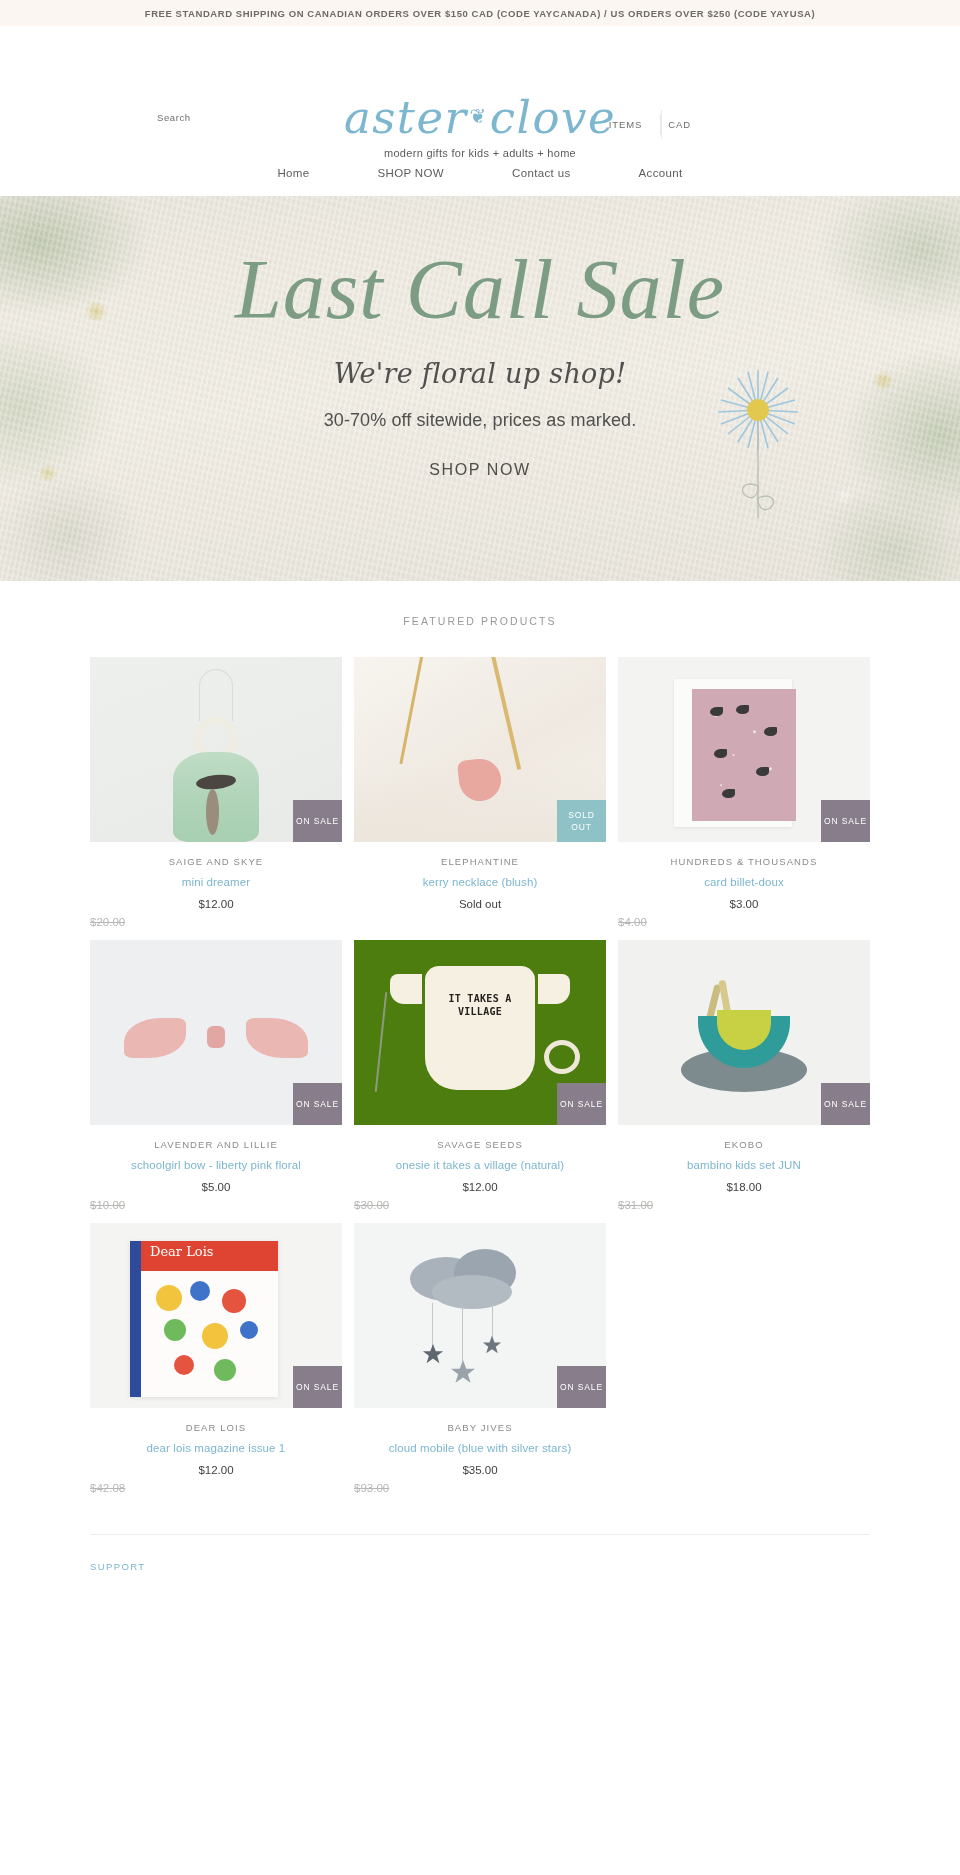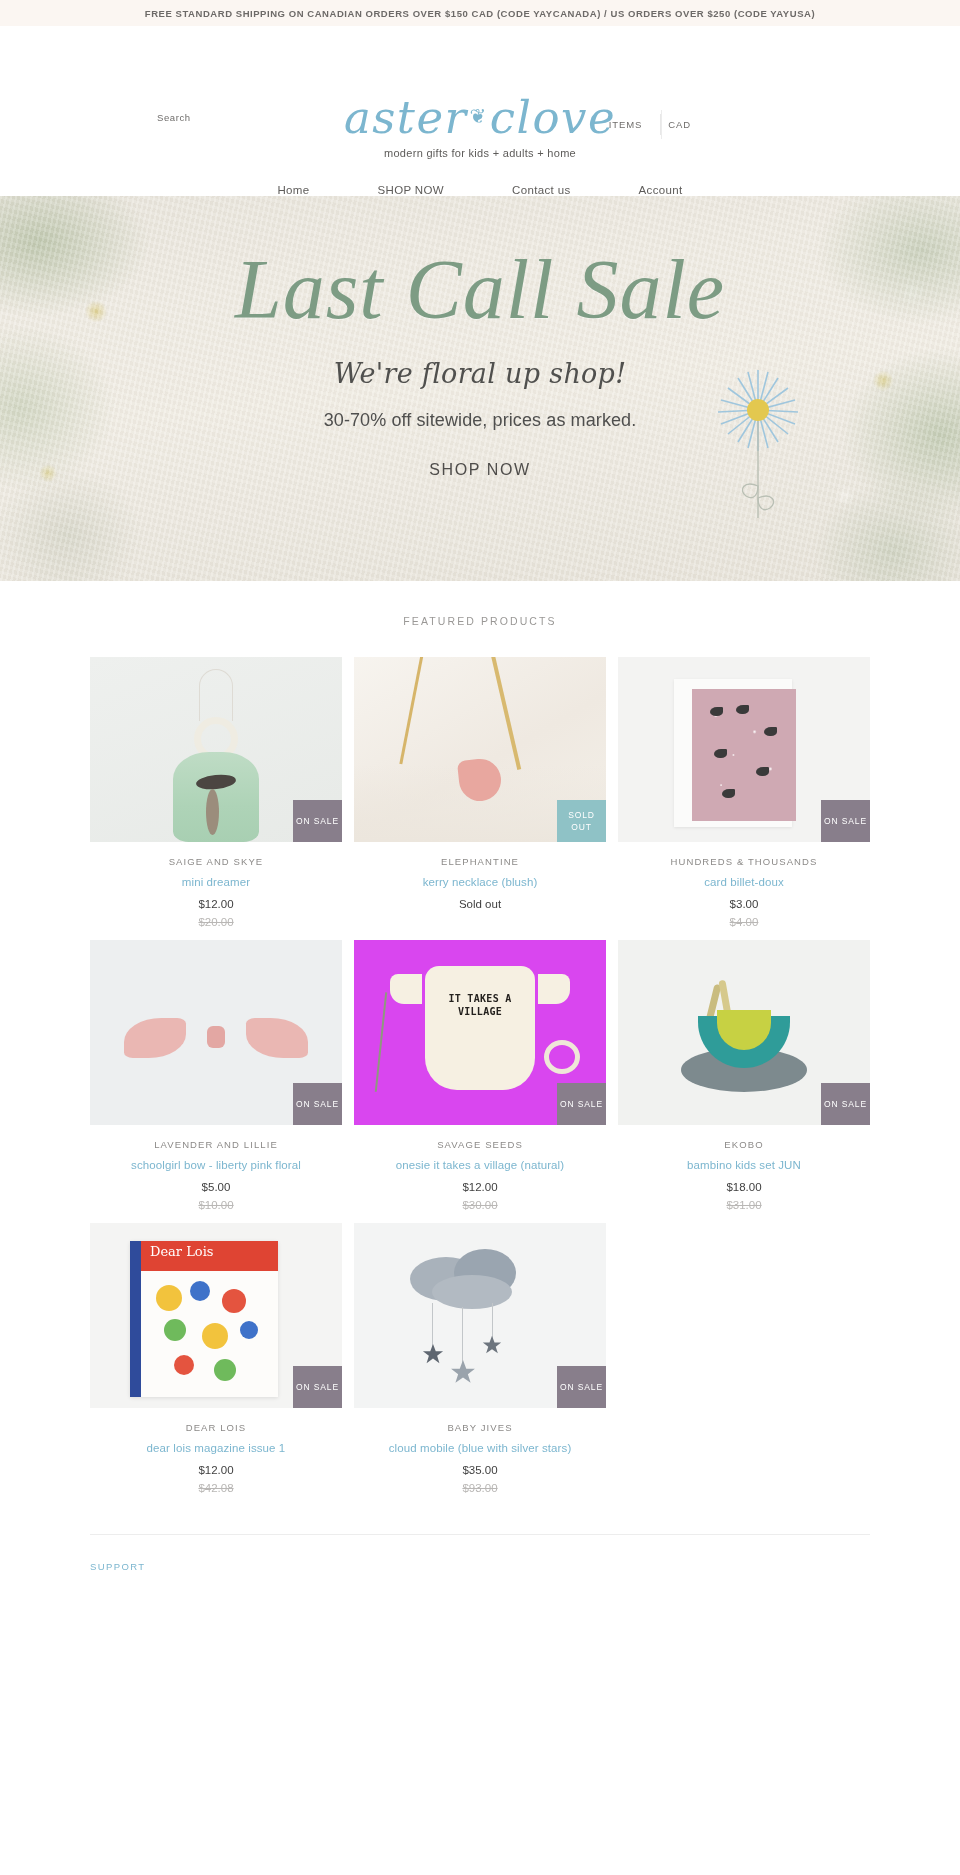--- a/index.html
+++ b/index.html
@@ -104,21 +104,21 @@
     position: absolute;
     left: 0; top: -4px; bottom: -4px;
     width: 1px;
     background: #ececec;
   }
 
   
   .nav {
     height: 55px;
     display: flex;
-    align-items: flex-end;
+    align-items: center;
     justify-content: center;
     gap: 12px;
     padding-top: 8px;
   }
   .nav a {
     font-size: 11.5px;
     color: #5e5c5a;
     letter-spacing: 0.35px;
     text-decoration: none;
     padding: 0 28px;
@@ -264,21 +264,21 @@
     text-decoration: none;
     letter-spacing: 0.1px;
   }
   .card-price {
     text-align: center;
     font-size: 11.5px;
     color: #3f3f3f;
     margin-top: 10px;
   }
   .card-compare {
-    text-align: center;
+    text-align: left;
     font-size: 11.5px;
     color: #b9b7b5;
     text-decoration: line-through;
     margin-top: 6px;
   }
 
   
   .ph { position: absolute; inset: 0; }
 
   
@@ -308,21 +308,21 @@
       radial-gradient(circle 2px at 24% 76%, #fff, transparent 70%); }
   .p3 .bird { position:absolute; width:13px;height:9px;background:#3a3a3a;border-radius:60% 10% 50% 50%; }
 
   
   .p4 { background:#edeff0; }
   .p4 .bowl { position:absolute; left:34px; top:78px; width:62px;height:40px;background:#eab7b3;border-radius:60% 14% 60% 14%; }
   .p4 .bowr { position:absolute; right:34px; top:78px; width:62px;height:40px;background:#eab7b3;border-radius:14% 60% 14% 60%; }
   .p4 .knot { position:absolute; left:50%; top:86px; transform:translateX(-50%); width:18px;height:22px;background:#e3a7a3;border-radius:6px; }
 
   
-  .p5 { background:#d946ef;padding-left:44px; }
+  .p5 { background:#4d7c0f;padding-left:44px; }
   .p5 .body { position:absolute; left:50%; top:26px; transform:translateX(-50%); width:110px;height:124px;background:#f6f0e2;border-radius:14px 14px 32px 32px; }
   .p5 .sl-l { position:absolute; left:36px; top:34px; width:32px;height:30px;background:#f6f0e2;border-radius:8px 0 0 14px; }
   .p5 .sl-r { position:absolute; right:36px; top:34px; width:32px;height:30px;background:#f6f0e2;border-radius:0 8px 14px 0; }
   .p5 .txt { position:absolute; left:50%; top:52px; transform:translateX(-50%); font-family:"DejaVu Sans Mono",monospace; font-size:10px; font-weight:700; color:#24211e; text-align:center; line-height:13px; letter-spacing:0.3px; }
   .p5 .stem { position:absolute; left:26px; top:52px; width:1.5px; height:100px; background:#8e9a7d; transform:rotate(6deg); }
   .p5 .ringbx{ position:absolute; right:26px; top:100px; width:36px;height:34px;border:5px solid #efe7d8;border-radius:50%; }
 
   
   .p6 { background:#f1f2f0; }
   .p6 .plate { position:absolute; left:50%; top:108px; transform:translateX(-50%); width:126px;height:44px;background:#7d8a8e;border-radius:50%; }

